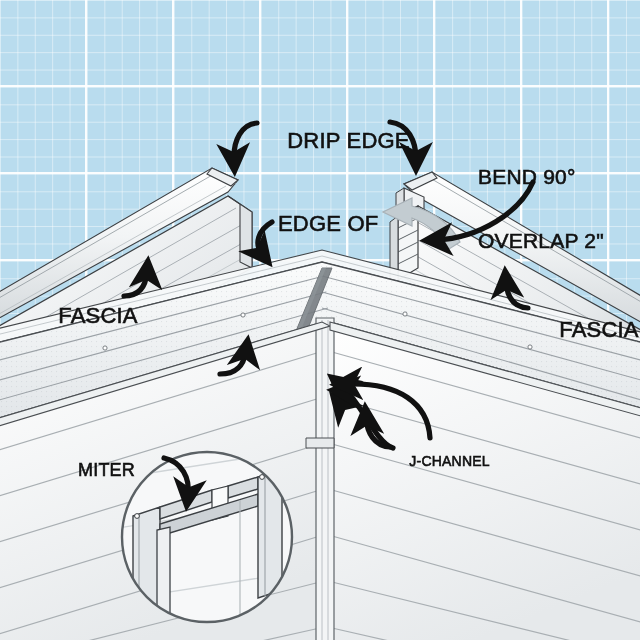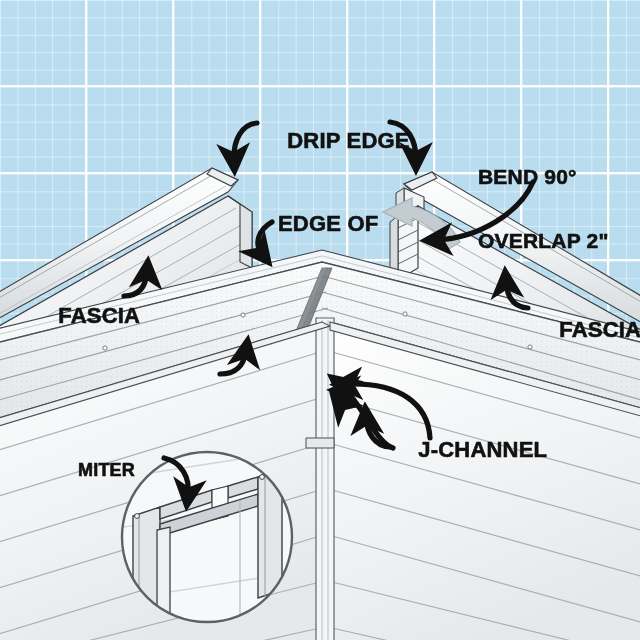--- a/index.html
+++ b/index.html
@@ -34,36 +34,36 @@
   }
   
   #art {
     position: absolute;
     inset: 0;
   }
   
   .label {
     position: absolute;
     color: #111111;
-    font-weight: 700;
+    font-weight: 400;
     font-stretch: condensed;
     letter-spacing: 0.2px;
     line-height: 1.02;
     white-space: pre;
     text-transform: uppercase;
     -webkit-text-stroke: 0.6px #111111;
   }
   .lbl-drip      { left: 262px; top: 108px;  font-size: 22px; }
   .lbl-edge      { left: 278px; top: 168px;  font-size: 22px; text-align: right; }
   .lbl-bend      { left: 478px; top: 123px;  font-size: 21px; }
   .lbl-fascia-l  { left: 33px;  top: 283px;  font-size: 22px; }
   .lbl-fascia-r  { left: 534px; top: 297px;  font-size: 22px; }
   .lbl-soffit    { left: 133px; top: 341px;  font-size: 22px; }
   .lbl-miter     { left: 78px;  top: 424px;  font-size: 18px; }
-  .lbl-jchannel  { left: 393px; top: 417px;  font-size: 22px; }
+  .lbl-jchannel  { left: 393px; top: 440px;  font-size: 14px; }
 </style>
 </head>
 <body>
 
 <div id="root">
 
   <div id="grid-bg"></div>
 
   <svg id="art" viewBox="0 0 640 640" width="640" height="640">
     <defs>

